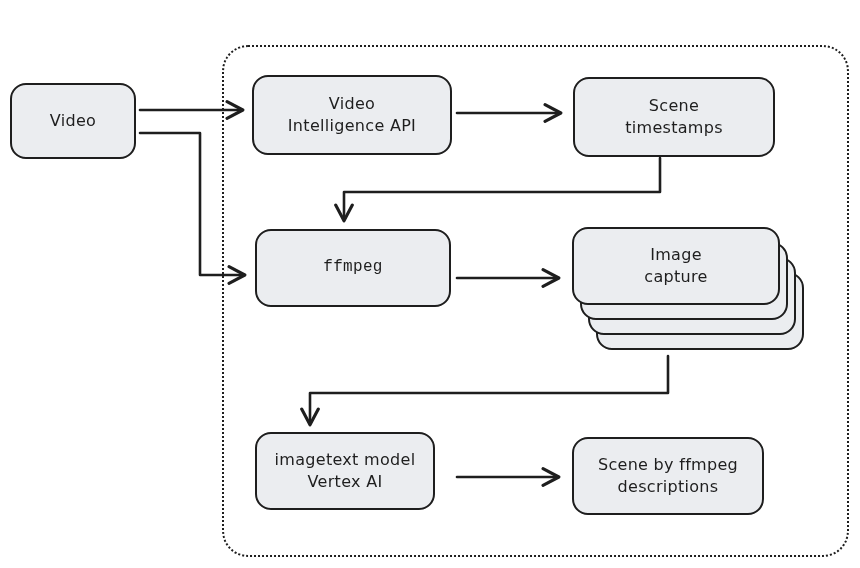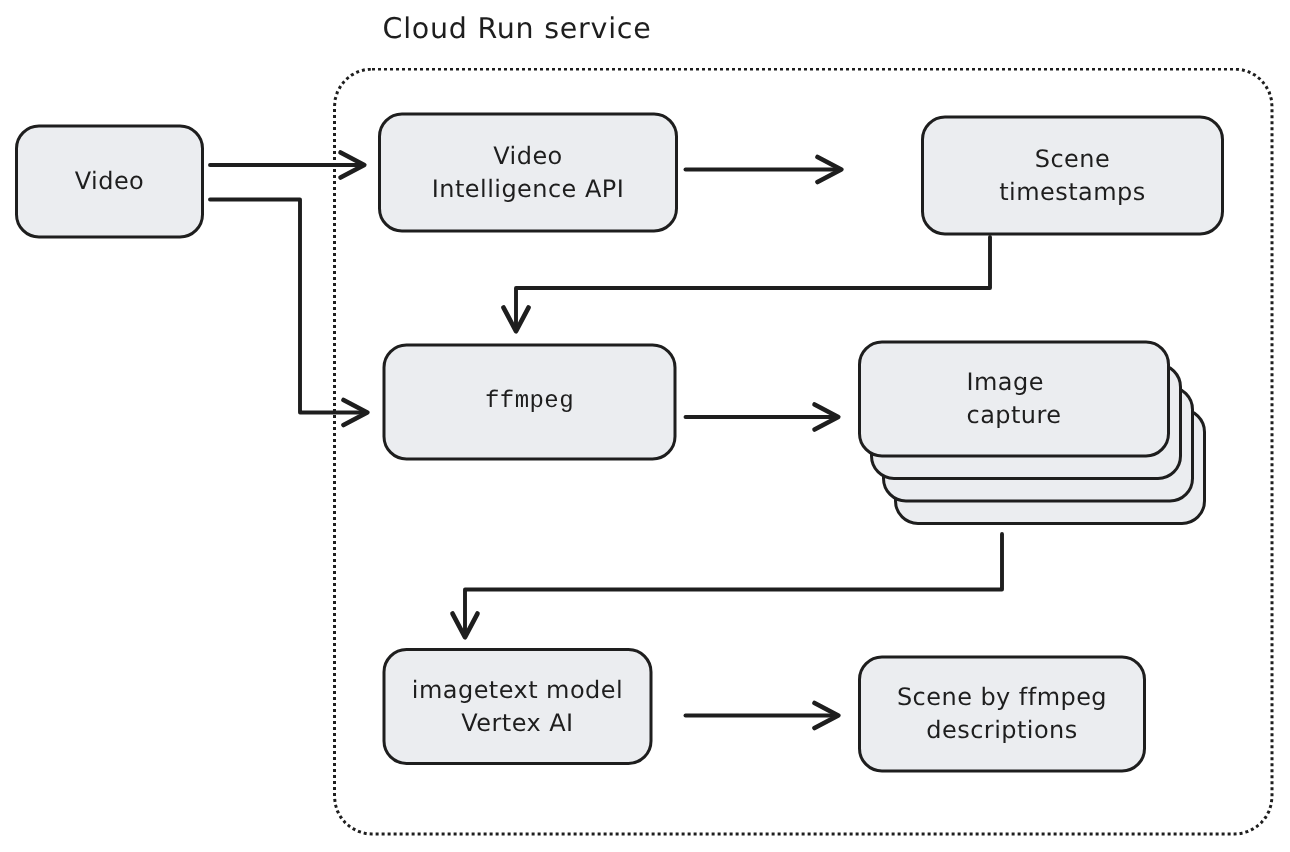--- a/index.html
+++ b/index.html
@@ -46,38 +46,38 @@
     border: 2.6px solid var(--stroke);
     border-radius: 16px;
     font-size: 16px;
     line-height: 1.35;
     letter-spacing: 0.3px;
     white-space: pre-line;
     z-index: 3;
   }
   .node-video            { left: 10px;  top: 83px;  width: 126px; height: 76px; }
   .node-via              { left: 252px; top: 75px;  width: 200px; height: 80px; }
-  .node-scene-timestamps { left: 573px; top: 77px;  width: 202px; height: 80px; margin-left: 41px; }
+  .node-scene-timestamps { left: 573px; top: 77px;  width: 202px; height: 80px; }
   .node-ffmpeg           { left: 255px; top: 229px; width: 196px; height: 78px; font-family: Liberation Mono, monospace; }
   .node-imagetext        { left: 255px; top: 432px; width: 180px; height: 78px; }
   .node-scene-desc       { left: 572px; top: 437px; width: 192px; height: 78px; }
 
   .stack-card {
     position: absolute;
     background: var(--fill);
     border: 2.6px solid var(--stroke);
     border-radius: 16px;
   }
   .stack-card.c4 { left: 596px; top: 272px; width: 208px; height: 78px; z-index: 0; }
   .stack-card.c3 { left: 588px; top: 257px; width: 208px; height: 78px; z-index: 1; }
   .stack-card.c2 { left: 580px; top: 242px; width: 208px; height: 78px; z-index: 2; }
   .stack-card.main {
     left: 572px; top: 227px; width: 208px; height: 78px; z-index: 3;
     display: flex; align-items: center; justify-content: center;
-    font-size: 16px; line-height: 1.35;
+    text-align: center; font-size: 16px; line-height: 1.35;
     letter-spacing: 0.3px; white-space: pre-line;
   }
   svg.edges {
     position: absolute;
     left: 0; top: 0;
     width: 860px;
     height: 568px;
     z-index: 4;
     pointer-events: none;
   }
@@ -87,21 +87,20 @@
     stroke-width: 2.6;
     stroke-linecap: round;
     stroke-linejoin: round;
   }
 </style>
 </head>
 <body>
 
 <div class="canvas">
 
-  <div class="diagram-title">Cloud Run service</div>
 
   <div class="group-frame"></div>
 
   <div class="node node-video">Video</div>
 
   <div class="node node-via">Video
 Intelligence API</div>
 
   <div class="node node-scene-timestamps">Scene
 timestamps</div>

